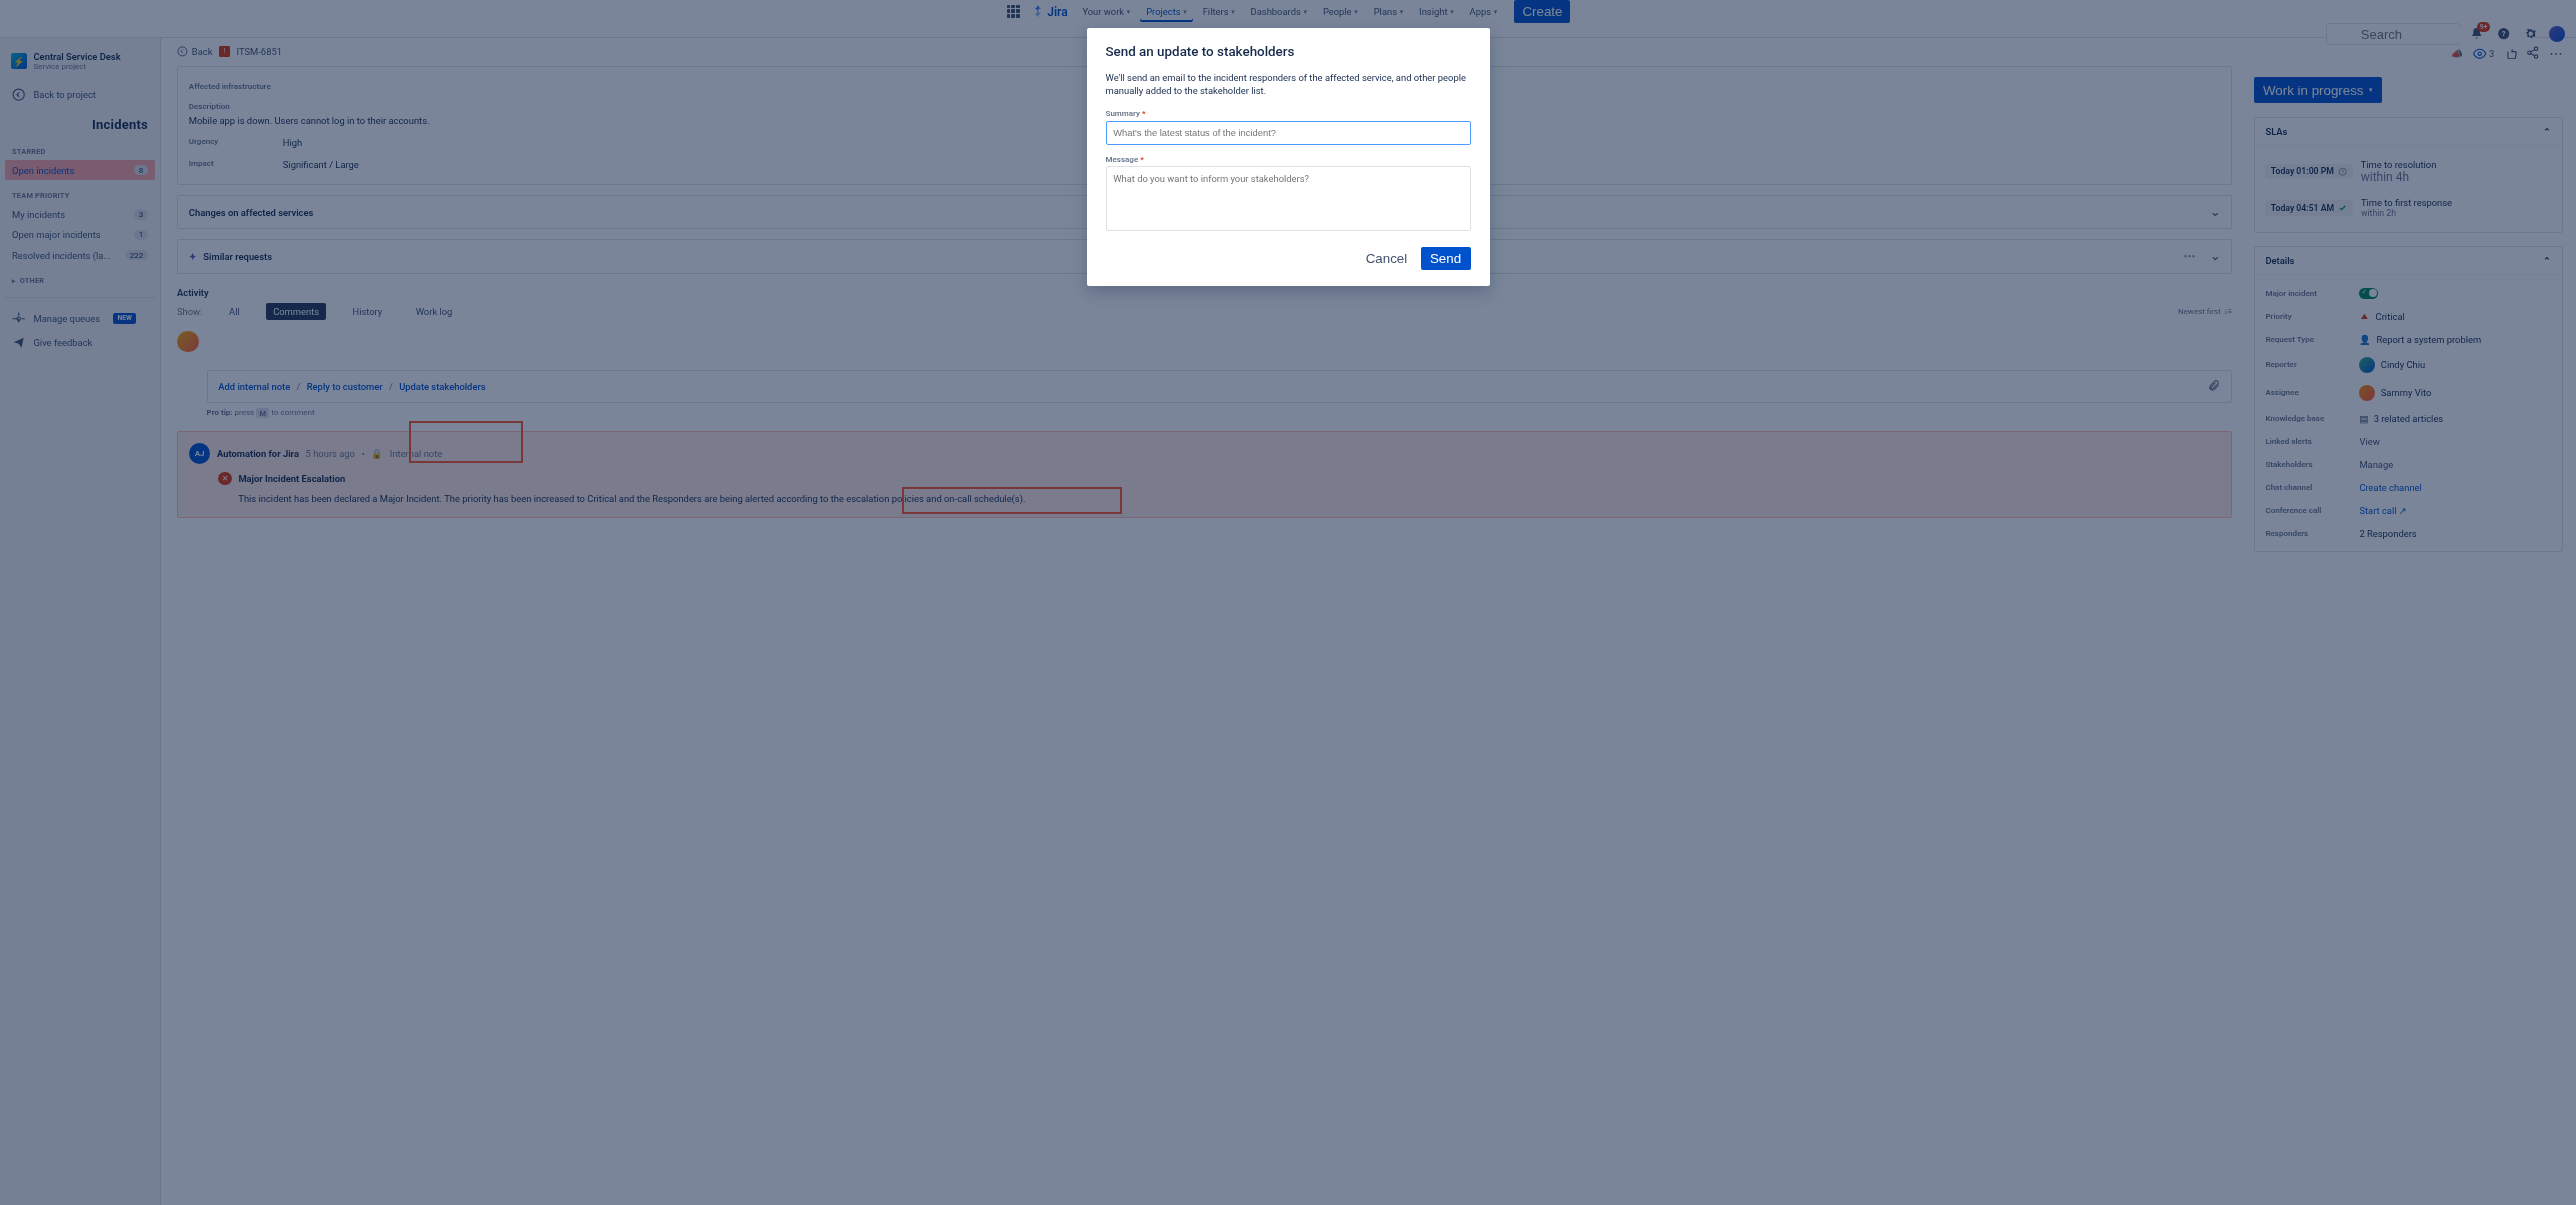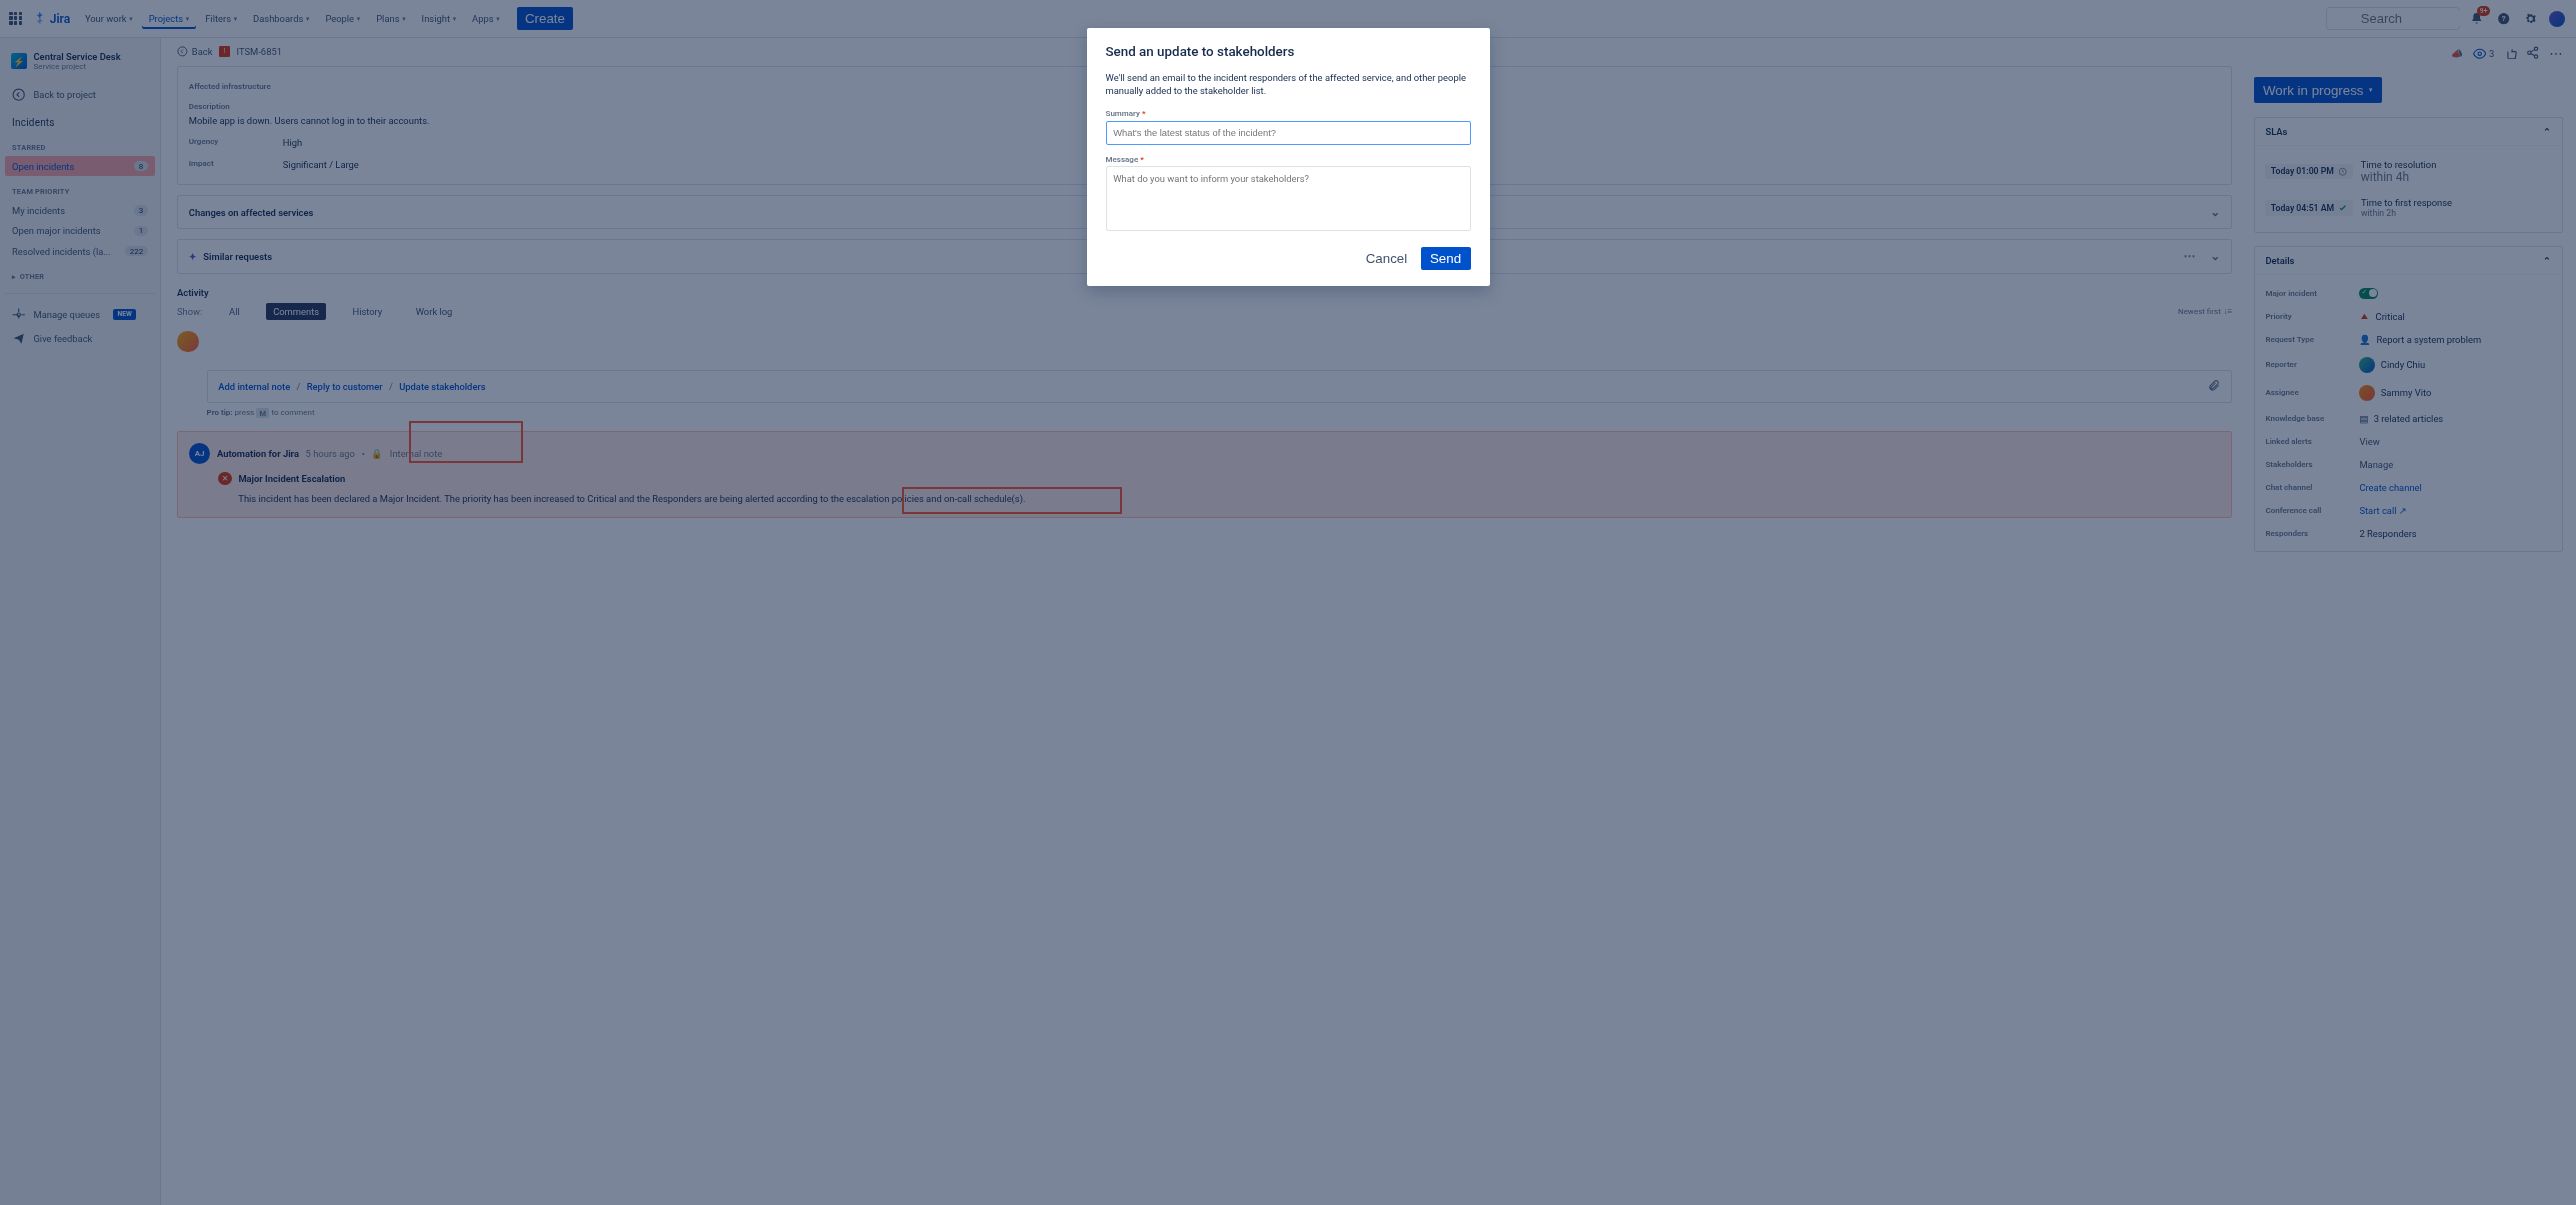--- a/index.html
+++ b/index.html
@@ -1,17 +1,17 @@
 <!DOCTYPE html>
 <html style="font-size:10.8px"><head>
 <meta charset="utf-8">
 <style>
 * { box-sizing: border-box; margin: 0; padding: 0; }
 body { font-family: -apple-system, BlinkMacSystemFont, "Segoe UI", Roboto, sans-serif; font-size: 9.4px; color: #172B4D; background: #fff; overflow: hidden; position: relative; }
-.topnav { height: 38px; border-bottom: 0.7px solid #DFE1E6; display: flex; align-items: center; padding: 0 8px; background: #fff; }
+.topnav { height: 38px; border-bottom: 0.7px solid #DFE1E6; display: flex; align-items: center; padding: 0 8px; background: #fff; flex-direction: column; }
 .topnav-left { display: flex; align-items: center; gap: 2.7px; }
 .app-switcher { width: 16px; height: 16px; display: grid; grid-template: repeat(3,3.4px)/repeat(3,3.4px); gap: 1.3px; padding: 1.3px; cursor: pointer; }
 .app-switcher span { background:#42526E; border-radius:0.7px; }
 .jira-logo { display:flex; align-items:center; gap:2.7px; color:#0052CC; font-weight:600; font-size:12px; padding:0 5.4px; }
 .jira-logo svg { width:15px; height:15px; }
 .nav-item { padding: 5.4px 6.7px; color:#42526E; cursor:pointer; display:flex; align-items:center; gap:2.7px; font-size:9.4px; border-radius:2px; }
 .nav-item.active { color:#0052CC; box-shadow: inset 0 -2px 0 #0052CC; }
 .nav-item .chev { font-size:6.7px; color:#6B778C; }
 .create-btn { background:#0052CC; color:#fff; border:none; padding:4px 8px; border-radius:2px; font-weight:500; margin-left:8px; cursor:pointer; }
 .topnav-right { margin-left:auto; display:flex; align-items:center; gap:5.4px; }
@@ -191,21 +191,21 @@
         <div class="proj-type">Service project</div>
       </div>
     </div>
     <div class="side-link">
       <svg width="13.4" height="13.4" viewBox="0 0 24 24" fill="#42526E">
           <circle cx="12" cy="12" r="10" fill="none" stroke="#42526E" stroke-width="2"></circle>
           <path d="M13 8l-4 4 4 4" fill="none" stroke="#42526E" stroke-width="2"></path>
         </svg>
       <span>Back to project</span>
     </div>
-    <div class="side-section" style="font-size:10px;font-weight:400;color:#172B4D;">Incidents</div>
+    <div class="side-section" style="font-size:13px;font-weight:700;color:#172B4D;text-align:right;">Incidents</div>
     <div class="side-section">STARRED</div>
     <div class="side-item sel">
       <span>Open incidents</span>
       <span class="side-count">8</span>
     </div>
     <div class="side-section">TEAM PRIORITY</div>
     <div class="side-item">
       <span>My incidents</span>
       <span class="side-count">3</span>
     </div>

